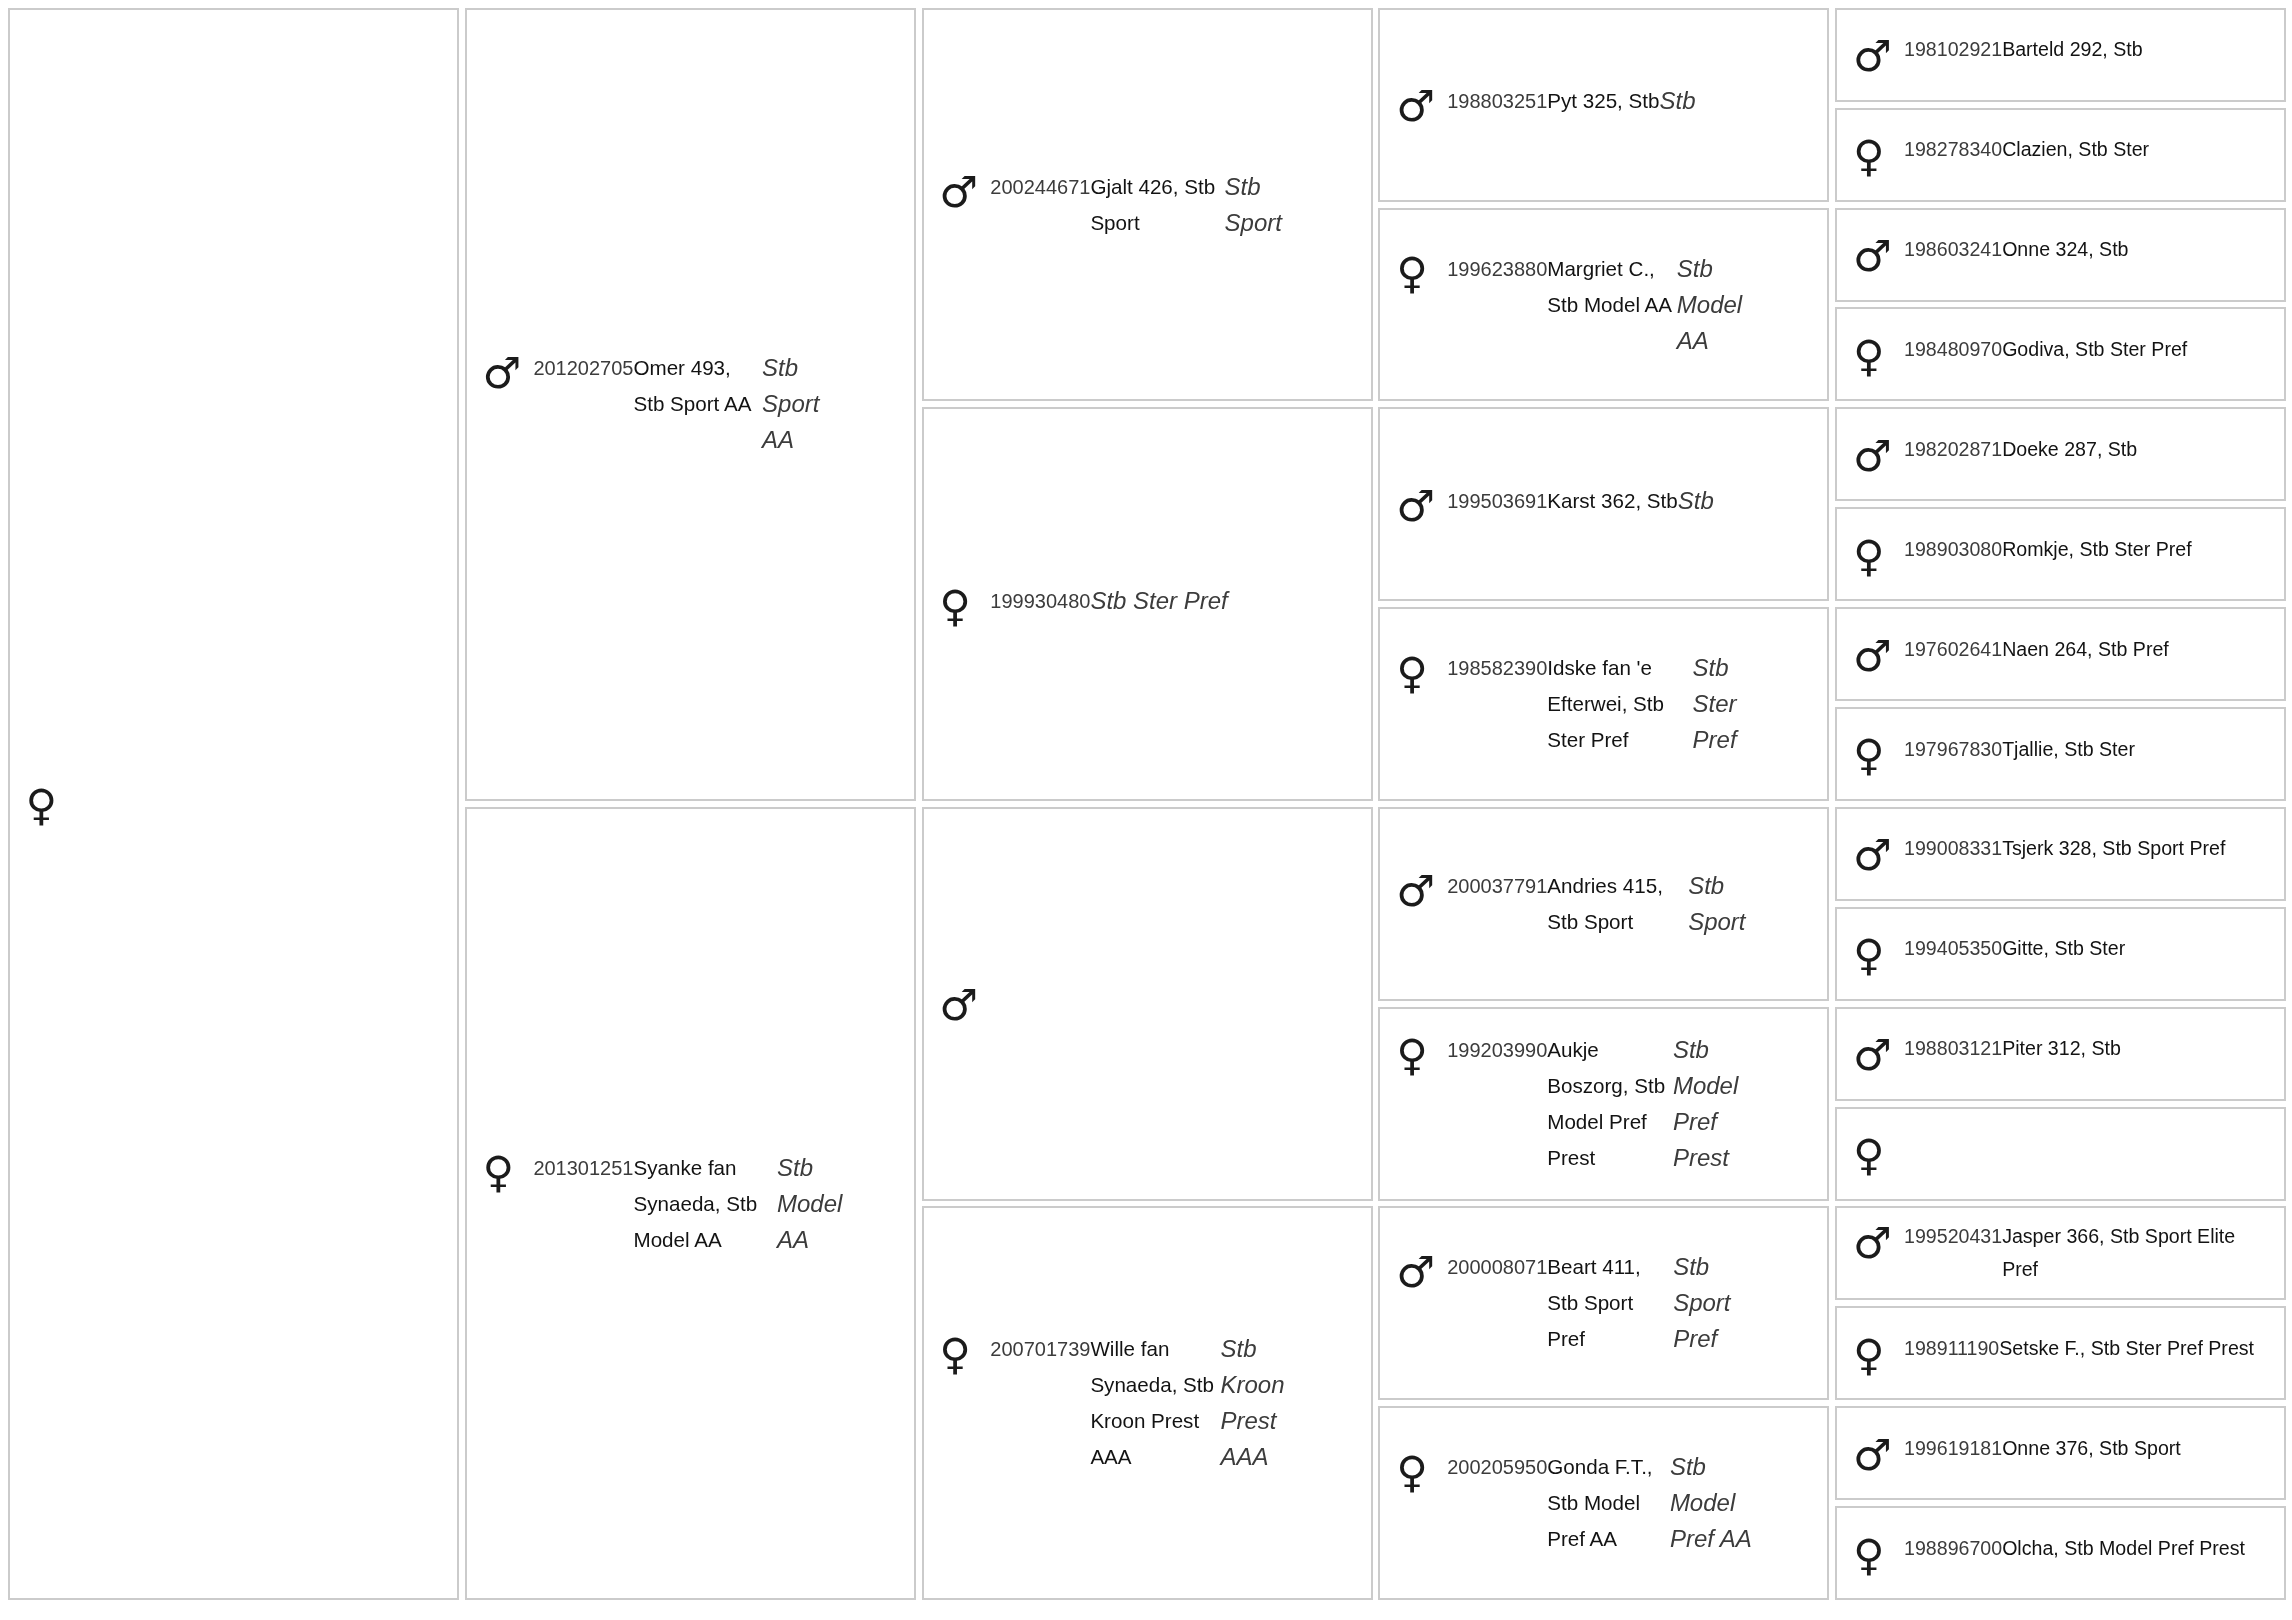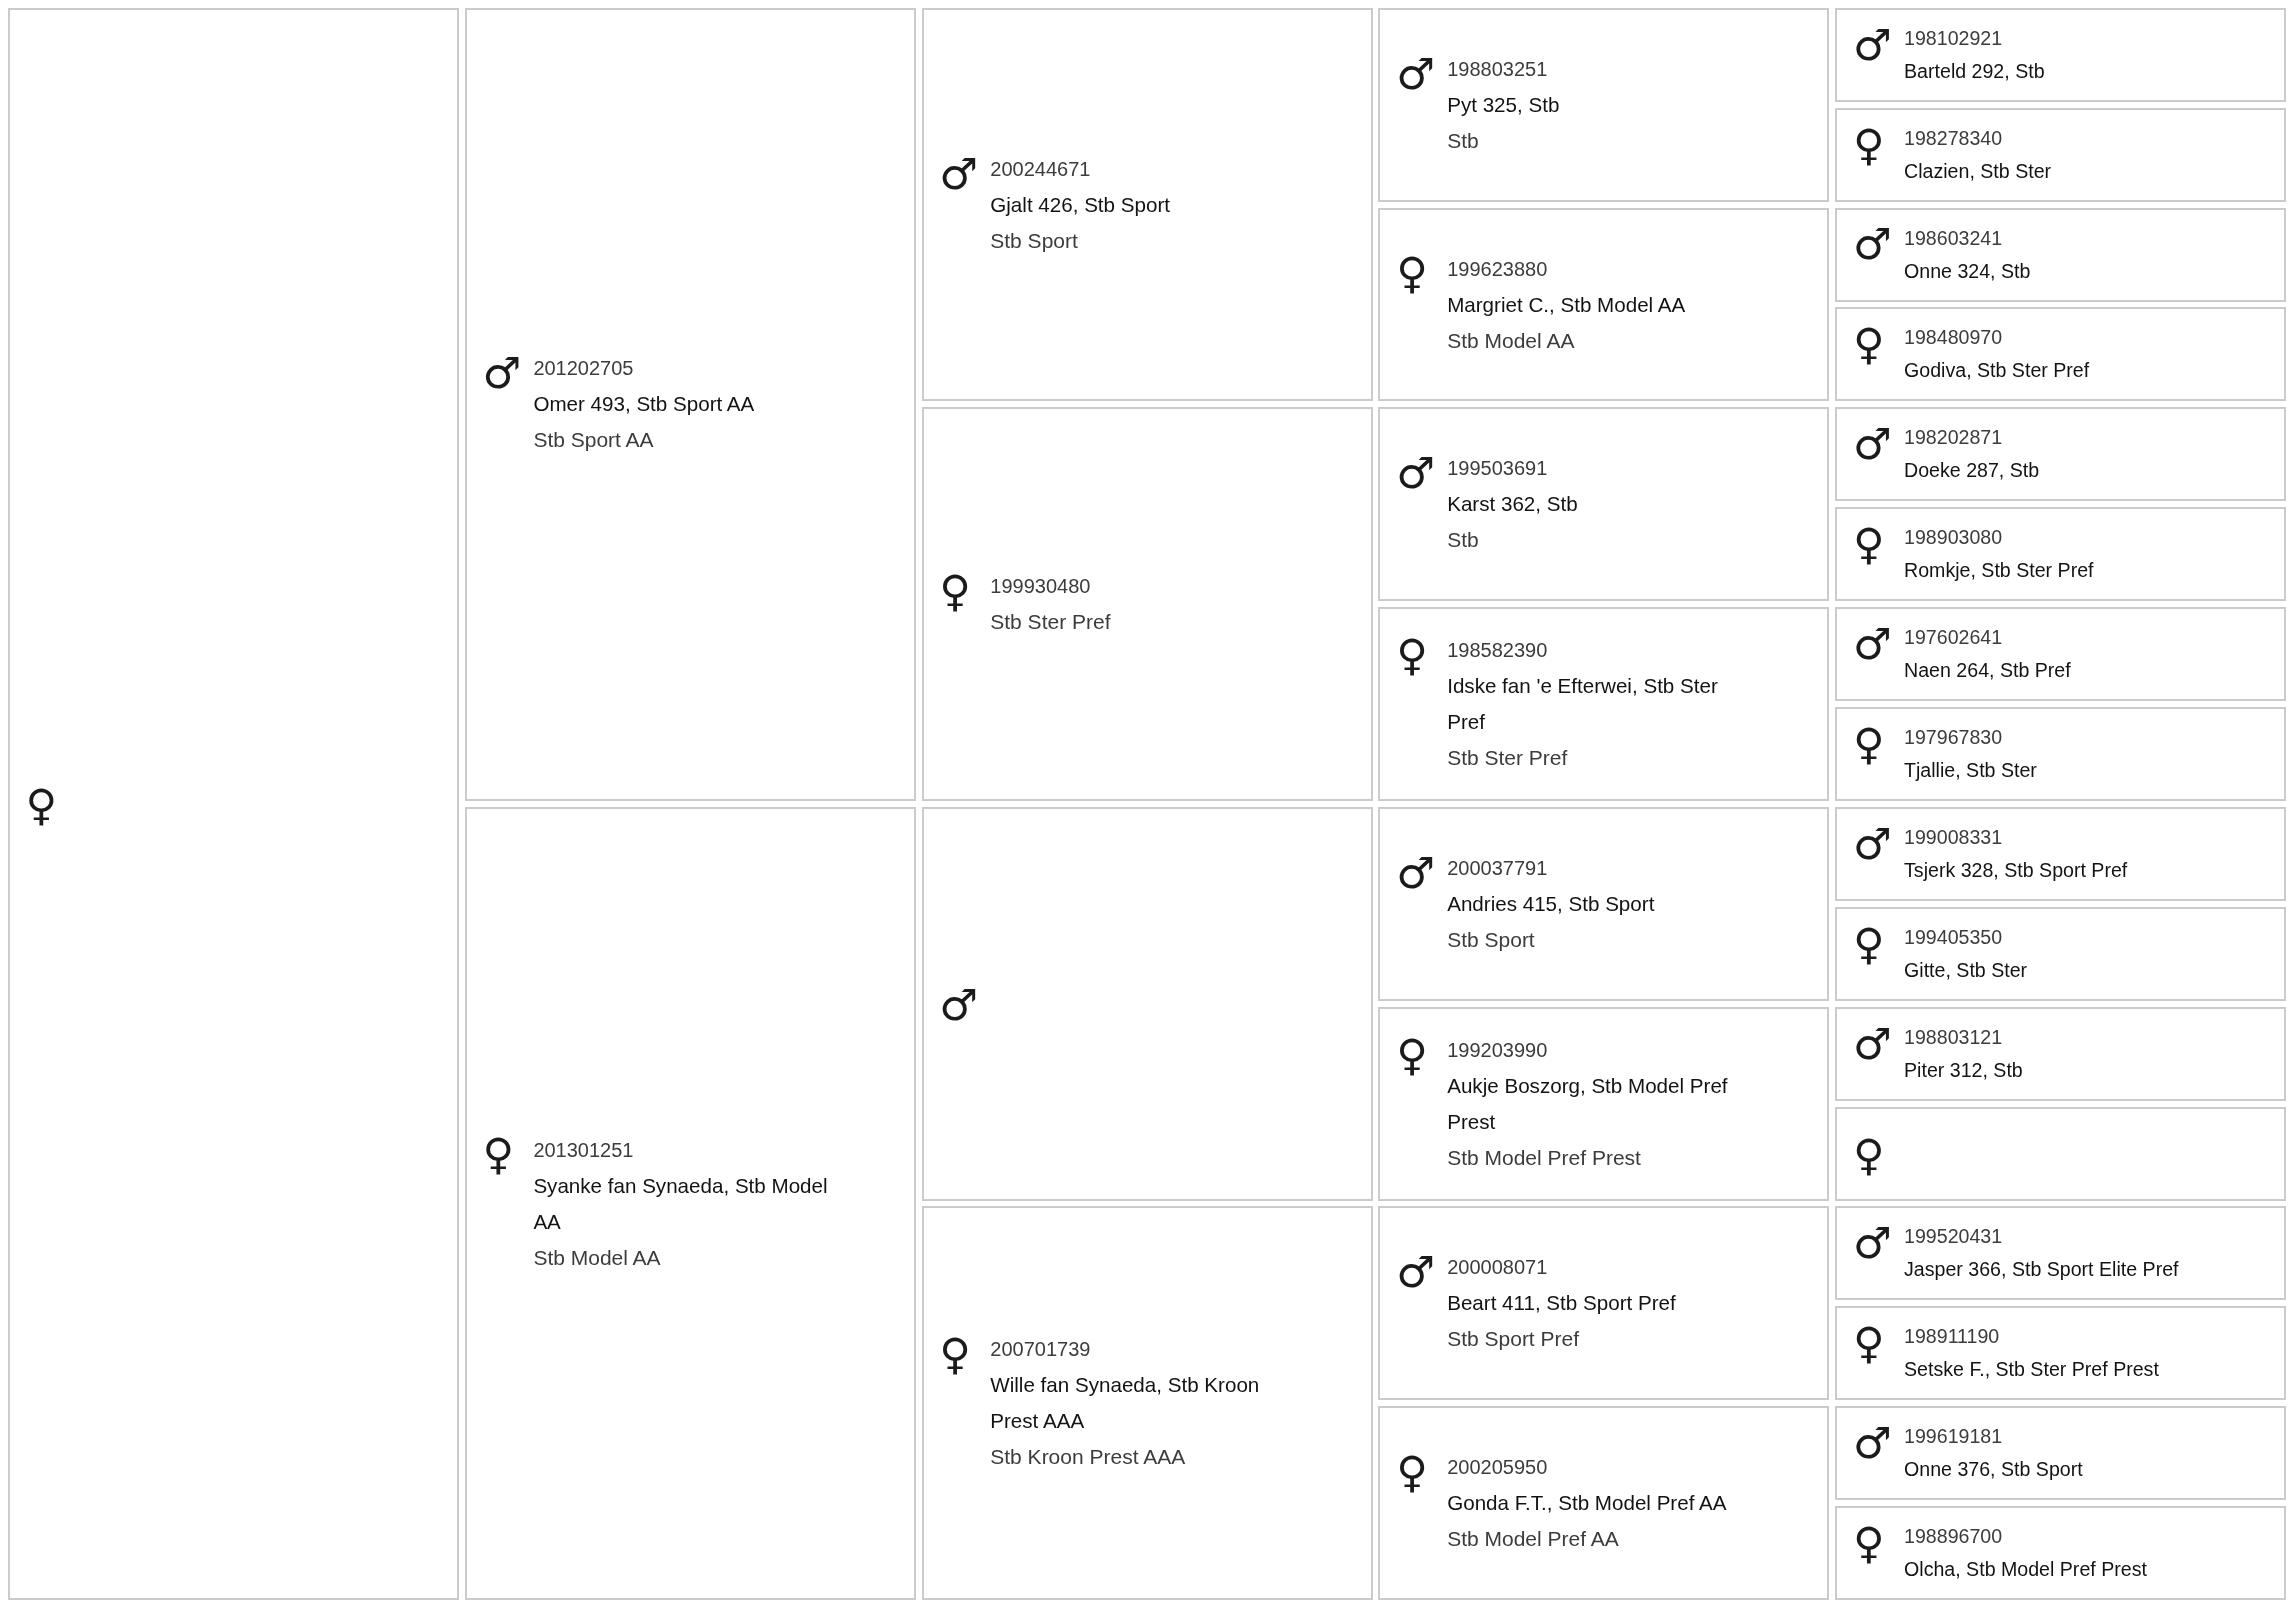--- a/index.html
+++ b/index.html
@@ -39,39 +39,40 @@
     font-size: 43px;
     line-height: 39px;
     width: 51px;
     flex: 0 0 51px;
     margin-top: 3.9px;
     color: #1b1b1b;
     text-align: left;
   }
   .lines {
     display: flex;
-    flex-direction: column;
+    flex-direction: row;
     max-width: 309px;
   }
   .gen4 .lines { max-width: 353px; }
   .id {
     font-size: 20px;
     line-height: 36px;
     color: #3c3c3c;
   }
   .name {
     font-size: 20.6px;
     line-height: 36px;
     font-weight: 400;
     color: #131313;
   }
   .status {
-    font-size: 21px;
+    font-size: 24px;
     line-height: 36px;
     color: #3c3c3c;
+    font-style: italic;
   }
   .gen4 .id, .gen4 .name { line-height: 33px; font-size: 19.6px; }
 </style>
 </head>
 <body>
 
 <div class="pedigree">
     <div class="cell gen0" style="grid-area: 1 / 1 / span 16;">
       <div class="entry">
         <span class="sex-icon">♀</span>

